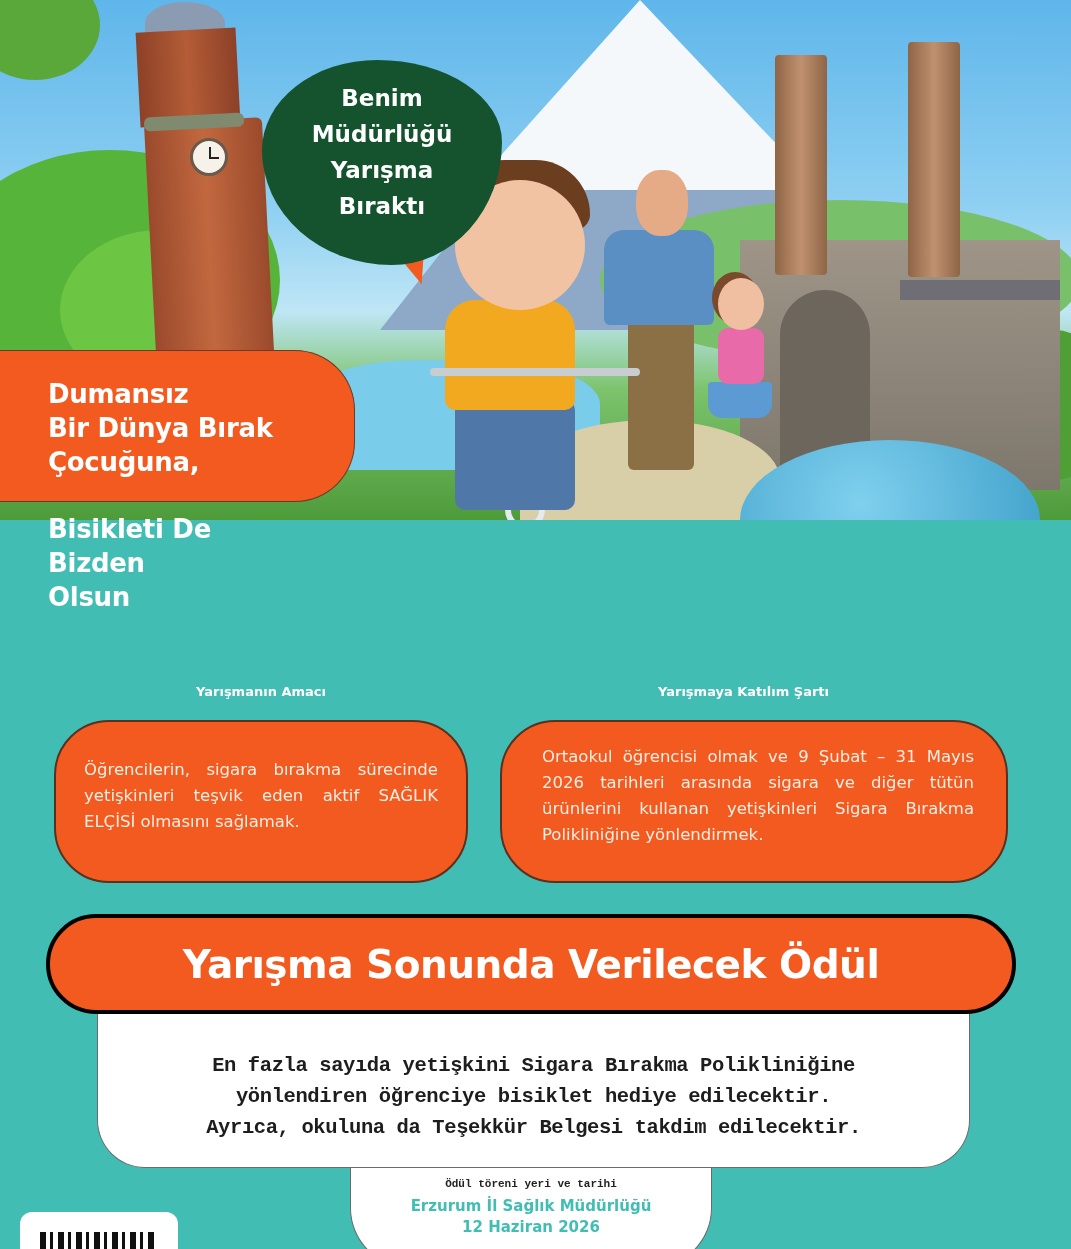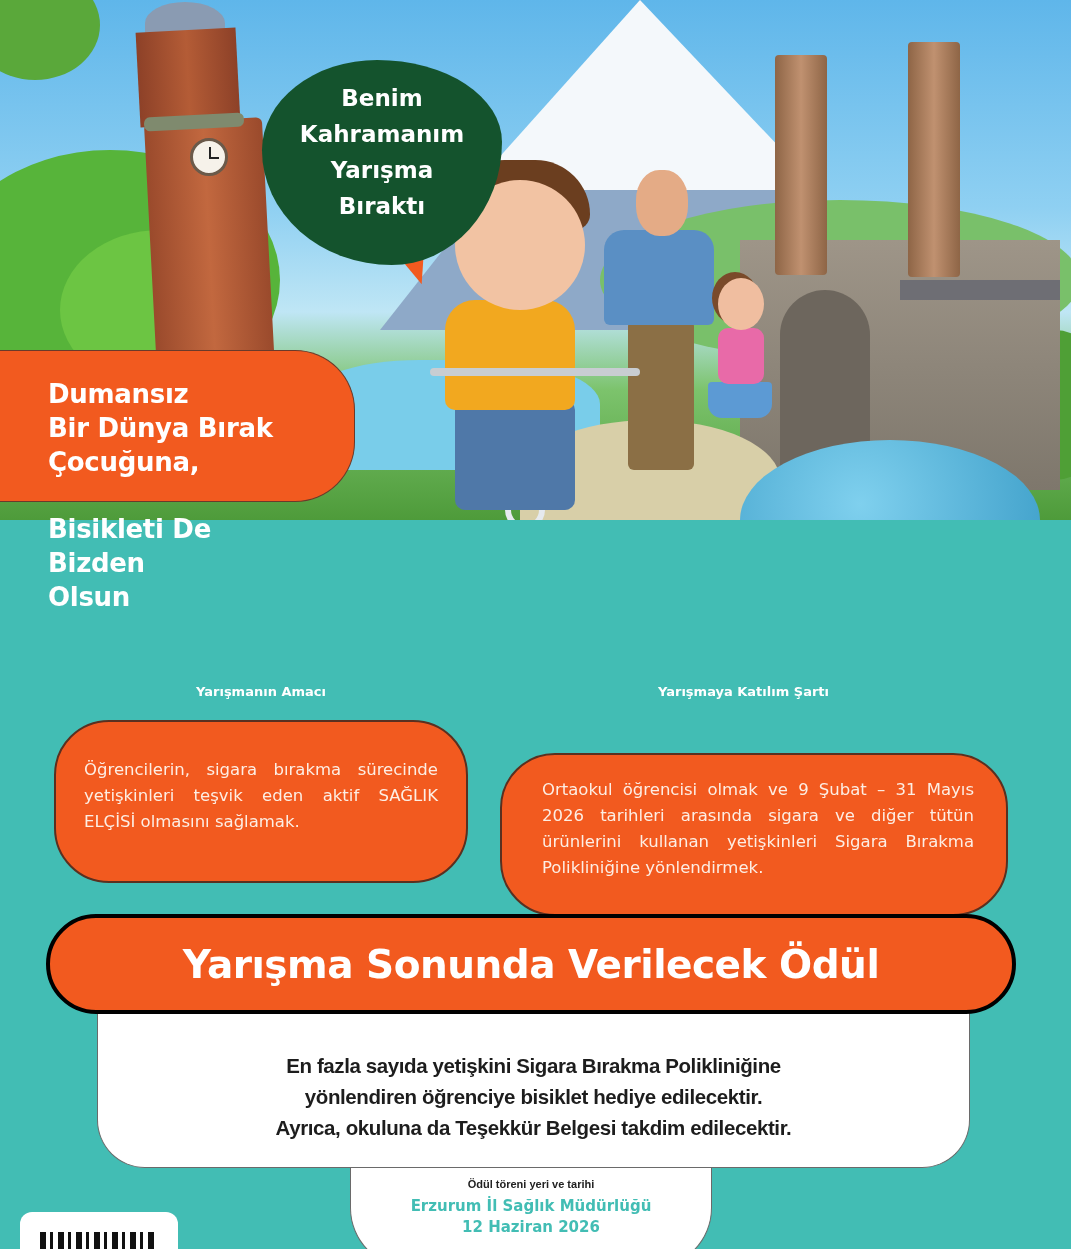--- a/index.html
+++ b/index.html
@@ -87,40 +87,40 @@
       position: absolute; color: #fff; font-weight: bold; font-size: 13px;
       font-family: "DejaVu Sans", sans-serif; text-align: center;
     }
     .card {
       position: absolute; background: #f25a1f; border: 2px solid #5a3020;
       border-radius: 55px; color: #fdeee4; font-size: 16.5px; line-height: 26px;
       font-family: "DejaVu Sans", sans-serif; text-align: justify;
       display: flex; align-items: center;
     }
     .card-left { left: 54px; top: 720px; width: 414px; height: 163px; padding: 0 28px 12px 28px; }
-    .card-right { left: 500px; top: 720px; width: 508px; height: 163px; padding: 0 32px 12px 40px; margin-top: 33px; }
+    .card-right { left: 500px; top: 720px; width: 508px; height: 163px; padding: 0 32px 12px 40px; }
     
     .prize-head {
       position: absolute; left: 46px; top: 914px; width: 970px; height: 100px;
       background: #f25a1f; border: 4px solid #000000; border-radius: 50px;
       display: flex; align-items: center; justify-content: center; z-index: 2;
     }
     .prize-head span { color: #fff; font-family: "DejaVu Sans", sans-serif; font-weight: bold; font-size: 39px; letter-spacing: -0.5px; }
     .prize-body {
       position: absolute; left: 97px; top: 990px; width: 873px; height: 178px;
       background: #ffffff; border: 1px solid #6a6a6a; border-top: none; border-radius: 0 0 48px 48px;
       padding-top: 60px; text-align: center; z-index: 1;
     }
-    .prize-body div { color: #1d1d1d; font-family: Liberation Sans, sans-serif; font-weight: bold; font-size: 20.5px; line-height: 31px; letter-spacing: -0.4px; }
+    .prize-body div { color: #1d1d1d; font-family: Liberation Mono, monospace; font-weight: bold; font-size: 20.5px; line-height: 31px; letter-spacing: -0.4px; }
     .ceremony {
       position: absolute; left: 350px; top: 1168px; width: 362px; height: 100px;
       background: #ffffff; border: 1px solid #6a6a6a; border-top: none;
       border-radius: 0 0 60px 60px; text-align: center; padding-top: 10px;
     }
-    .ceremony .lbl { color: #222; font-size: 11px; font-weight: bold; font-family: Liberation Sans, sans-serif; }
+    .ceremony .lbl { color: #222; font-size: 11px; font-weight: bold; font-family: Liberation Mono, monospace; }
     .ceremony .val { color: #42bdb4; font-size: 15px; font-weight: bold; line-height: 21px; font-family: "DejaVu Sans", sans-serif; }
     .ceremony .val.first { margin-top: 6px; }
     .qr-card {
       position: absolute; left: 20px; top: 1212px; width: 158px; height: 60px;
       background: #fff; border-radius: 12px; padding: 20px 0 0 20px;
     }
     .qr {
       width: 118px; height: 30px;
       background:
         repeating-linear-gradient(90deg, #111 0 6px, #fff 6px 10px, #111 10px 13px, #fff 13px 18px),
@@ -161,21 +161,21 @@
   <div class="boy-jeans"></div>
   <div class="boy-shirt"></div>
   <div class="bike"></div>
   <div class="boy-hair"></div>
   <div class="boy-head"></div>
 </div>
 
 <div class="bubble-tail"></div>
 <div class="bubble">
   <span>Benim</span>
-  <span>Kahramanım</span>
+  <span>Müdürlüğü</span>
   <span>Yarışma</span>
   <span>Bıraktı</span>
 </div>
 
 <div class="slogan-panel">
   <div>Dumansız</div>
   <div>Bir Dünya Bırak</div>
   <div>Çocuğuna,</div>
 </div>
 <div class="slogan-sub">

